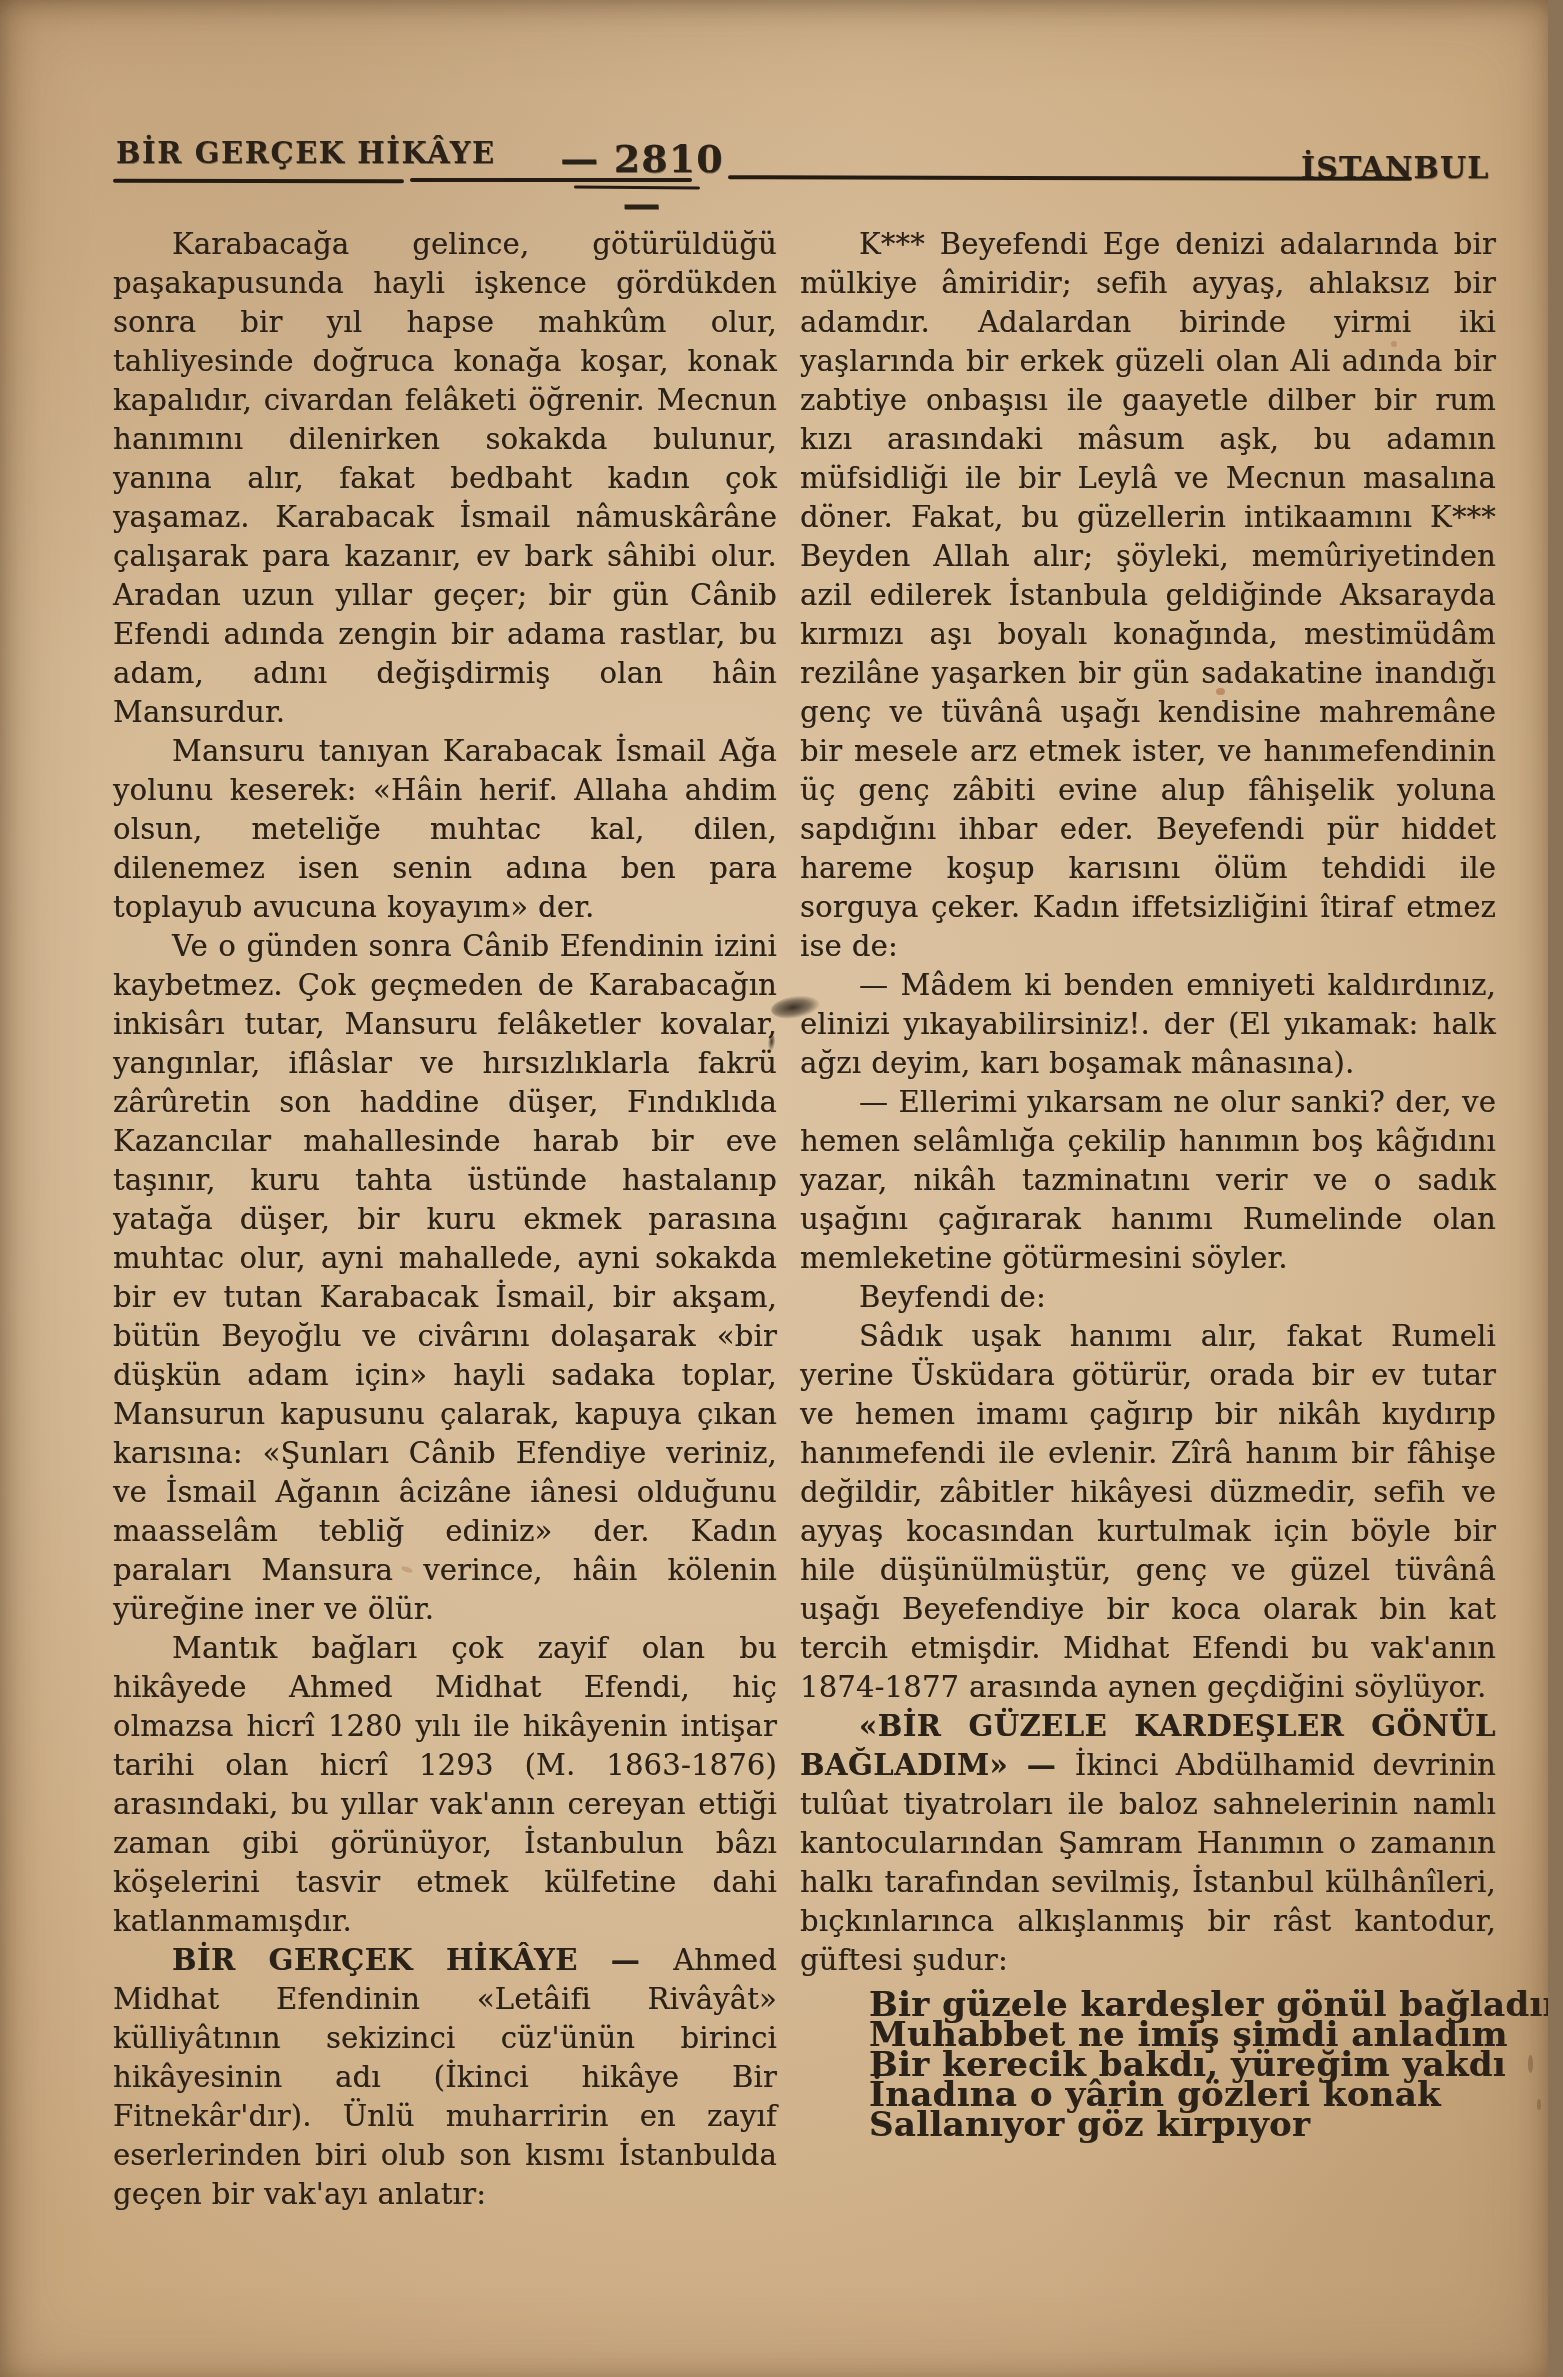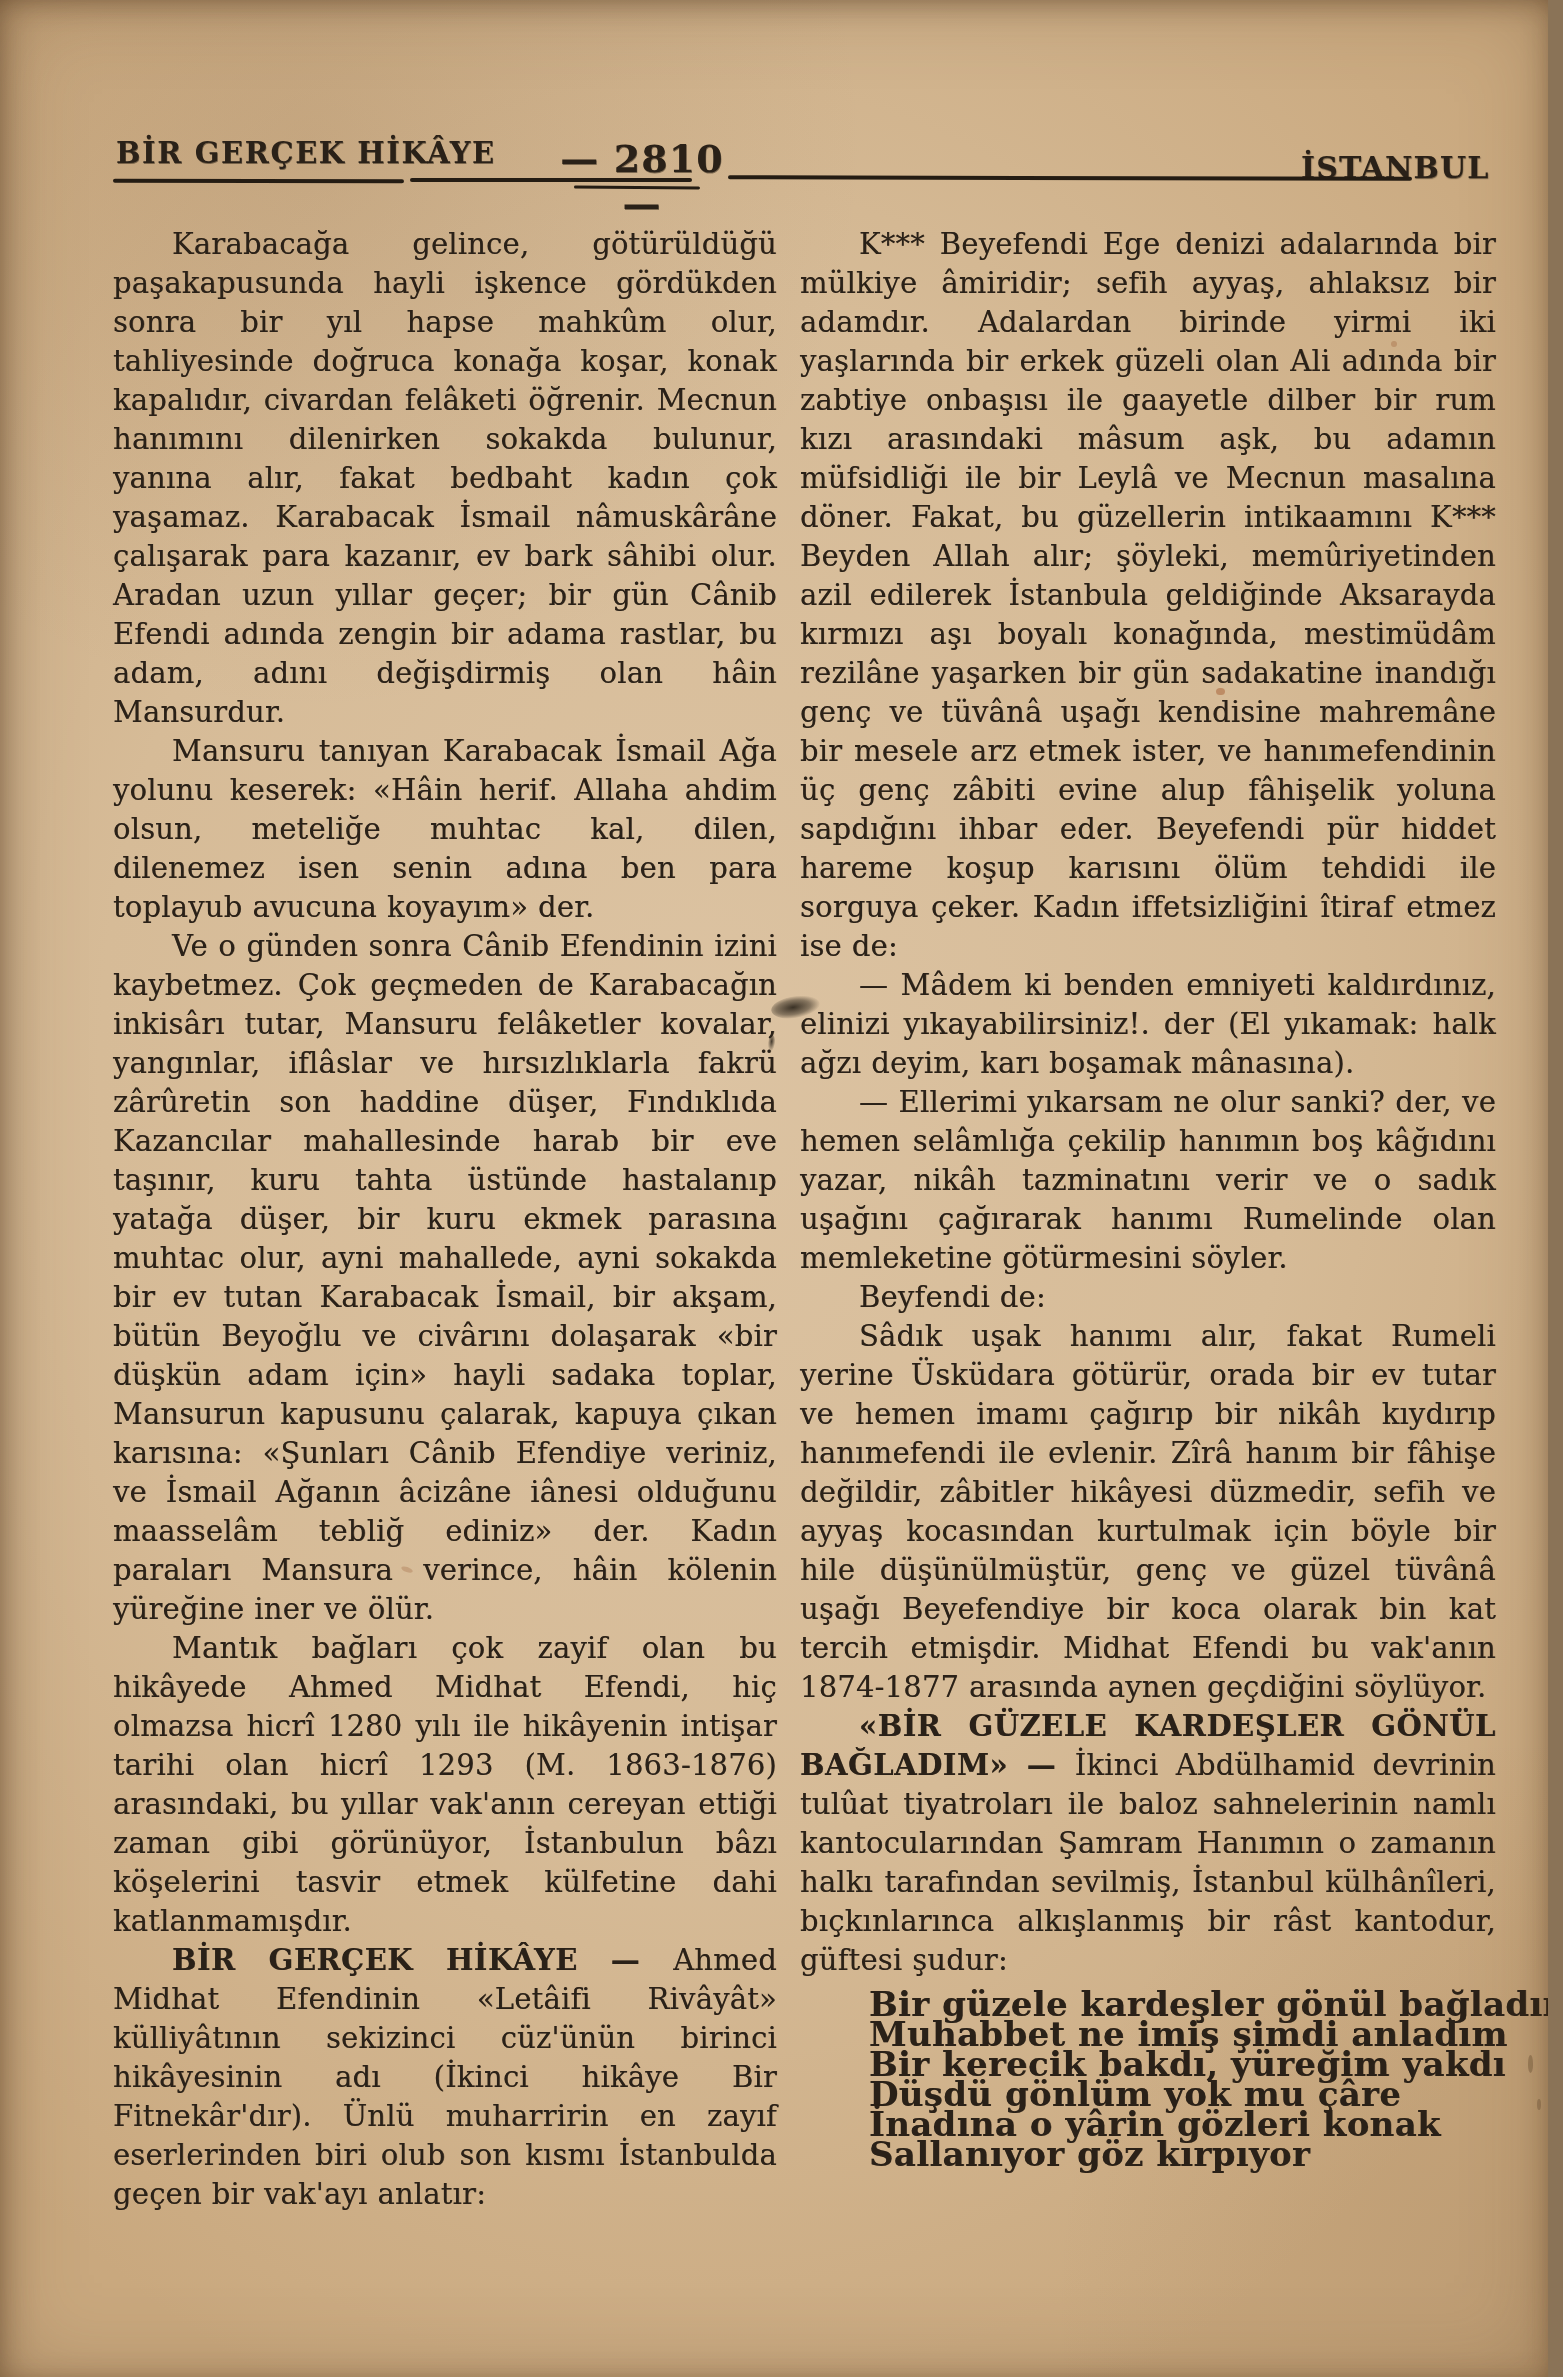--- a/index.html
+++ b/index.html
@@ -105,21 +105,20 @@
       <p class="para ind">K*** Beyefendi Ege denizi adalarında bir mülkiye âmiridir; sefih ayyaş, ahlaksız bir adamdır. Adalardan birinde yirmi iki yaşlarında bir erkek güzeli olan Ali adında bir zabtiye onbaşısı ile gaayetle dilber bir rum kızı arasındaki mâsum aşk, bu adamın müfsidliği ile bir Leylâ ve Mecnun masalına döner. Fakat, bu güzellerin intikaamını K*** Beyden Allah alır; şöyleki, memûriyetinden azil edilerek İstanbula geldiğinde Aksarayda kırmızı aşı boyalı konağında, mestimüdâm rezilâne yaşarken bir gün sadakatine inandığı genç ve tüvânâ uşağı kendisine mahremâne bir mesele arz etmek ister, ve hanımefendinin üç genç zâbiti evine alup fâhişelik yoluna sapdığını ihbar eder. Beyefendi pür hiddet hareme koşup karısını ölüm tehdidi ile sorguya çeker. Kadın iffetsizliğini îtiraf etmez ise de:</p>
       <p class="para ind">— Mâdem ki benden emniyeti kaldırdınız, elinizi yıkayabilirsiniz!. der (El yıkamak: halk ağzı deyim, karı boşamak mânasına).</p>
       <p class="para ind">— Ellerimi yıkarsam ne olur sanki? der, ve hemen selâmlığa çekilip hanımın boş kâğıdını yazar, nikâh tazminatını verir ve o sadık uşağını çağırarak hanımı Rumelinde olan memleketine götürmesini söyler.</p>
       <p class="para ind">Beyfendi de:</p>
       <p class="para ind">Sâdık uşak hanımı alır, fakat Rumeli yerine Üsküdara götürür, orada bir ev tutar ve hemen imamı çağırıp bir nikâh kıydırıp hanımefendi ile evlenir. Zîrâ hanım bir fâhişe değildir, zâbitler hikâyesi düzmedir, sefih ve ayyaş kocasından kurtulmak için böyle bir hile düşünülmüştür, genç ve güzel tüvânâ uşağı Beyefendiye bir koca olarak bin kat tercih etmişdir. Midhat Efendi bu vak'anın 1874-1877 arasında aynen geçdiğini söylüyor.</p>
       <p class="para ind"><strong class="lead">«BİR GÜZELE KARDEŞLER GÖNÜL BAĞLADIM» — </strong>İkinci Abdülhamid devrinin tulûat tiyatroları ile baloz sahnelerinin namlı kantocularından Şamram Hanımın o zamanın halkı tarafından sevilmiş, İstanbul külhânîleri, bıçkınlarınca alkışlanmış bir râst kantodur, güftesi şudur:</p>
       <div class="verse">
         <div class="verse-line">Bir güzele kardeşler gönül bağladım</div>
         <div class="verse-line">Muhabbet ne imiş şimdi anladım</div>
         <div class="verse-line">Bir kerecik bakdı, yüreğim yakdı</div>
-        <div class="verse-line">Düşdü gönlüm yok mu çâre</div>
         <div class="verse-line">İnadına o yârin gözleri konak</div>
         <div class="verse-line">Sallanıyor göz kırpıyor</div>
       </div>
     </div>
 
   <div class="smudge"></div>
   <div class="smudge-tick"></div>
   <div class="speck speck-1"></div>
   <div class="speck speck-2"></div>
   <div class="speck speck-3"></div>

